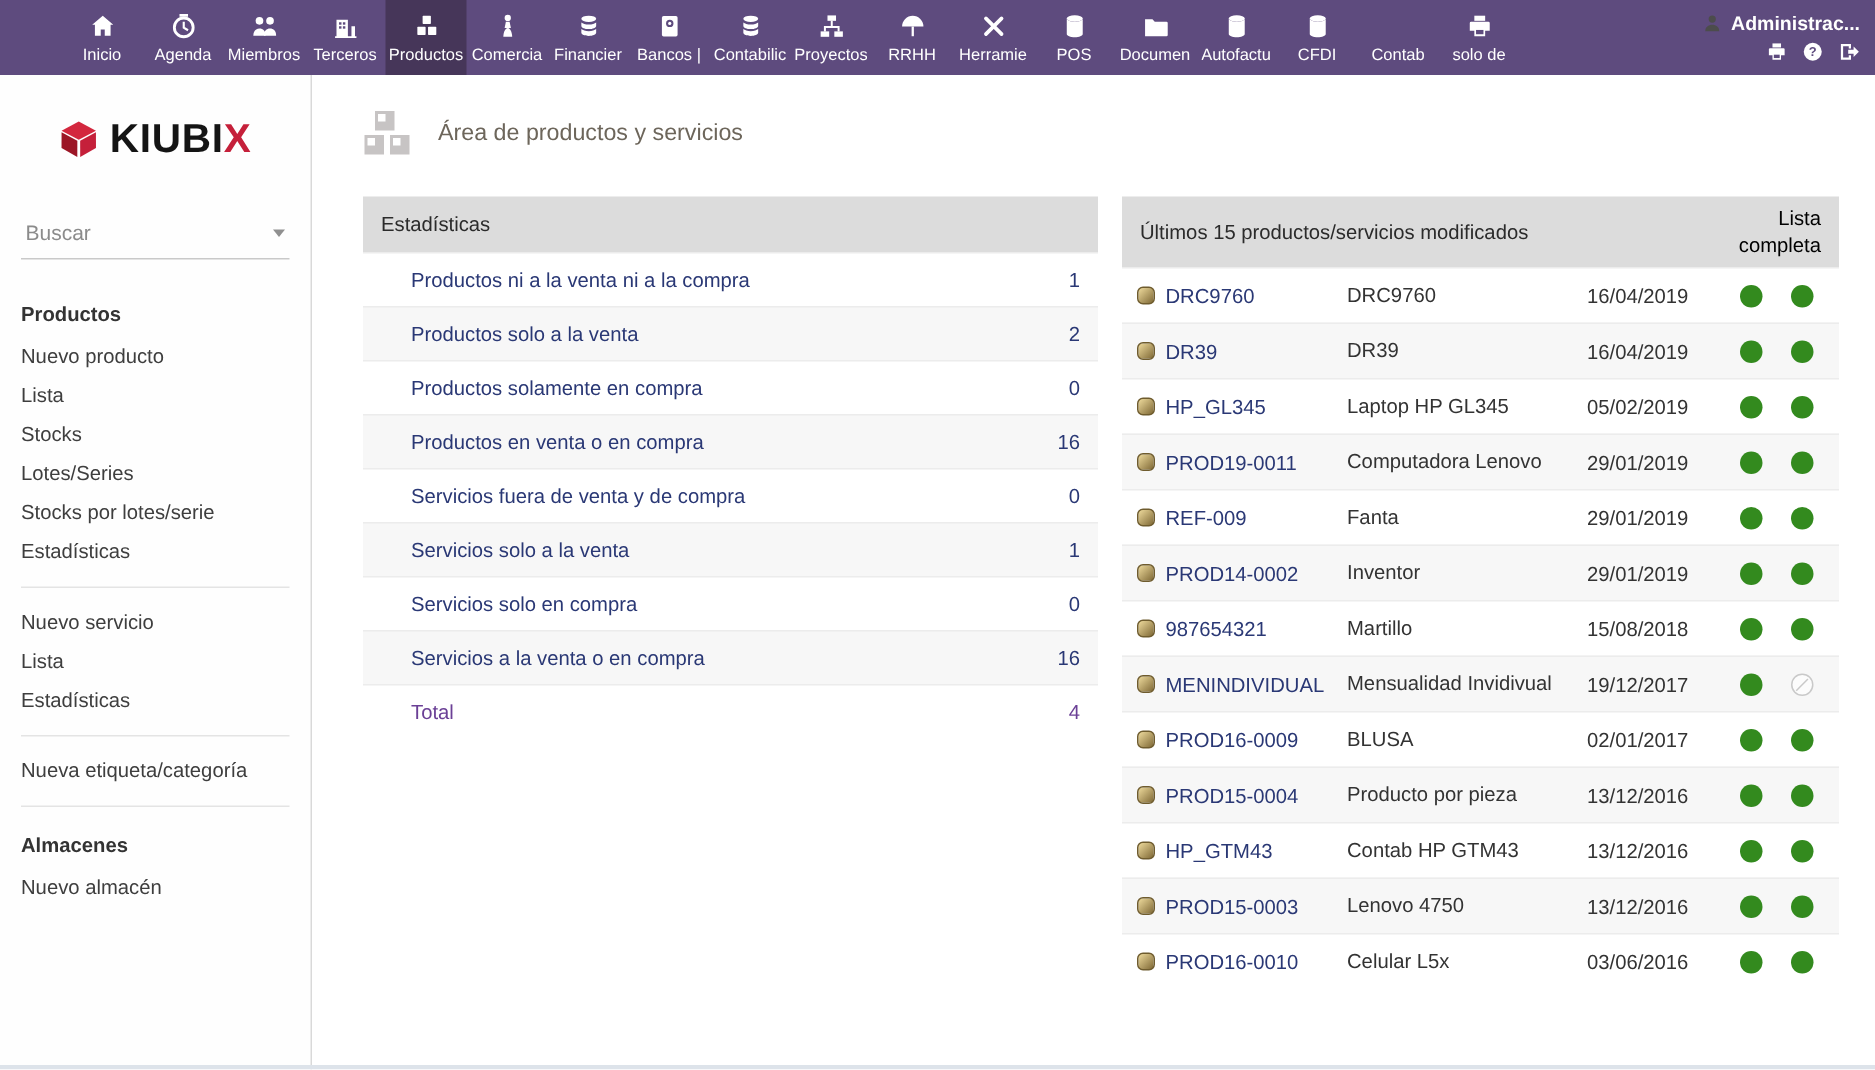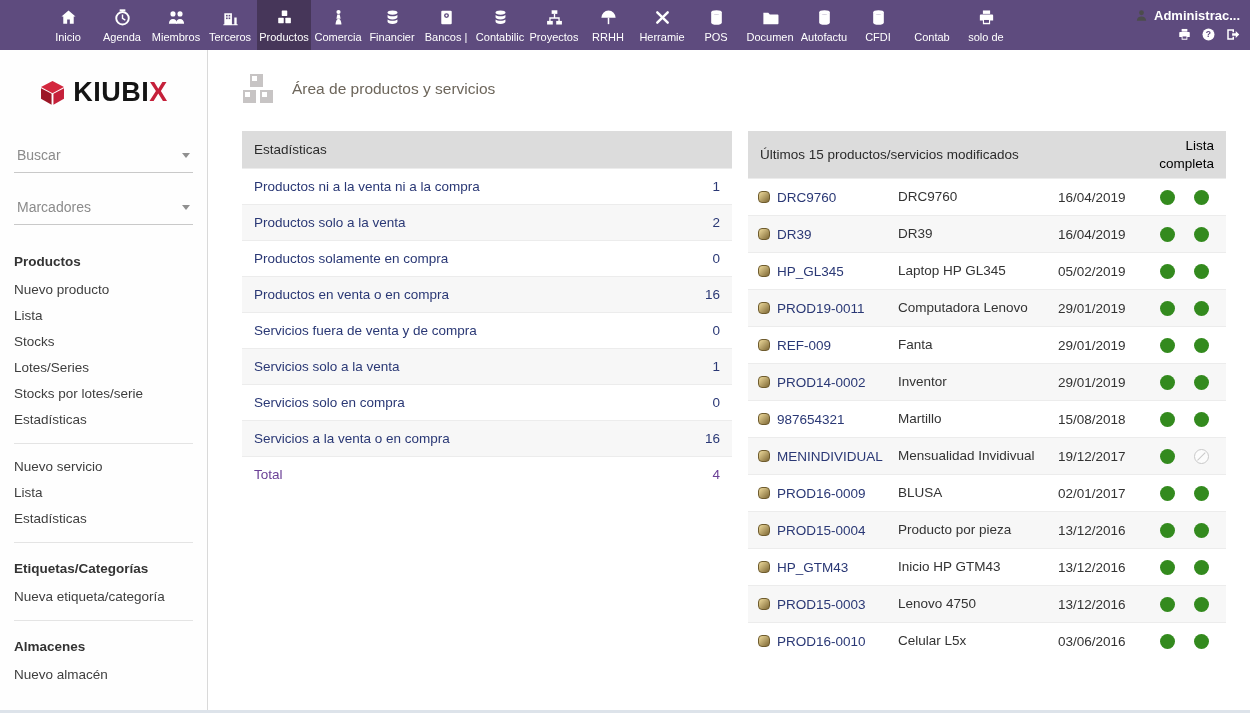--- a/index.html
+++ b/index.html
@@ -56,21 +56,21 @@
   .stats-panel{width:490px;flex-shrink:0;}
   .recent-panel{flex:1;}
   .panel-header{background:#dcdcdc;padding:11px 12px;font-size:13.5px;color:#2b2b2b;}
   .recent-header{display:flex;justify-content:space-between;align-items:center;padding:6px 12px;}
   .recent-header .hdr-title{color:#2b2b2b;}
   .recent-header .link{color:#000000;text-align:right;width:64px;line-height:1.3;cursor:pointer;}
   
   .stat-row{display:flex;justify-content:space-between;align-items:center;
     padding:10px 12px;font-size:13.5px;color:#2a3875;border-top:1px solid #ececec;}
   #stats-rows .stat-row:nth-child(even){background:#f7f7f7;}
-  .stat-row .stat-label{cursor:pointer;}
+  .stat-row .stat-label{cursor:pointer;margin-left:20px;}
   .stat-row .stat-value{cursor:pointer;}
   .stat-row.total{color:#6b4096;}
   .stat-row.total .stat-label,.stat-row.total .stat-value{color:#6b4096;}
   
   .recent-row{display:flex;align-items:center;padding:8px 10px;font-size:13.5px;
     border-top:1px solid #ececec;min-height:20px;}
   #recent-rows .recent-row:nth-child(even){background:#f7f7f7;}
   .col-ref{flex:0 0 140px;display:flex;align-items:center;gap:7px;color:#2a3875;}
   .ref-link{cursor:pointer;overflow:hidden;white-space:nowrap;}
   .prod-cube{width:12px;height:12px;border-radius:4px;flex-shrink:0;box-sizing:border-box;
@@ -308,41 +308,36 @@
         <polygon points="10,1.5 18.5,6 10,10.5 1.5,6" fill="#d3273e"></polygon>
         <polygon points="1.5,6.8 9.3,11 9.3,19 1.5,14.6" fill="#9c1626"></polygon>
         <polygon points="18.5,6.8 10.7,11 10.7,19 18.5,14.6" fill="#c5203a"></polygon>
       </svg>
       <span class="brand"><span>KIUBI</span><span class="brand-x">X</span></span>
     </div>
     <div class="dropdown">
       <span>Buscar</span>
       <span class="arrow"></span>
     </div>
-    <div class="dropdown">
-      <span>Marcadores</span>
-      <span class="arrow"></span>
-    </div>
     <nav class="side-menu" id="side-menu">
         <div class="menu-section">
           <div class="menu-header">Productos</div>
           <div class="menu-item">Nuevo producto</div>
           <div class="menu-item">Lista</div>
           <div class="menu-item">Stocks</div>
           <div class="menu-item">Lotes/Series</div>
           <div class="menu-item">Stocks por lotes/serie</div>
           <div class="menu-item">Estadísticas</div>
         </div>
         <div class="menu-section">
           <div class="menu-item">Nuevo servicio</div>
           <div class="menu-item">Lista</div>
           <div class="menu-item">Estadísticas</div>
         </div>
         <div class="menu-section">
-          <div class="menu-header">Etiquetas/Categorías</div>
           <div class="menu-item">Nueva etiqueta/categoría</div>
         </div>
         <div class="menu-section">
           <div class="menu-header">Almacenes</div>
           <div class="menu-item">Nuevo almacén</div>
         </div>
       </nav>
   </aside>
 
   <main class="main">
@@ -540,21 +535,21 @@
               </span>
               <span class="col-dot2">
                 <span class="dot active"></span>
               </span>
             </div>
             <div class="recent-row">
               <span class="col-ref">
                 <span class="prod-cube"></span>
                 <span class="ref-link">HP_GTM43</span>
               </span>
-              <span class="col-label">Inicio HP GTM43</span>
+              <span class="col-label">Contab HP GTM43</span>
               <span class="col-date">13/12/2016</span>
               <span class="col-dot1">
                 <span class="dot active"></span>
               </span>
               <span class="col-dot2">
                 <span class="dot active"></span>
               </span>
             </div>
             <div class="recent-row">
               <span class="col-ref">

